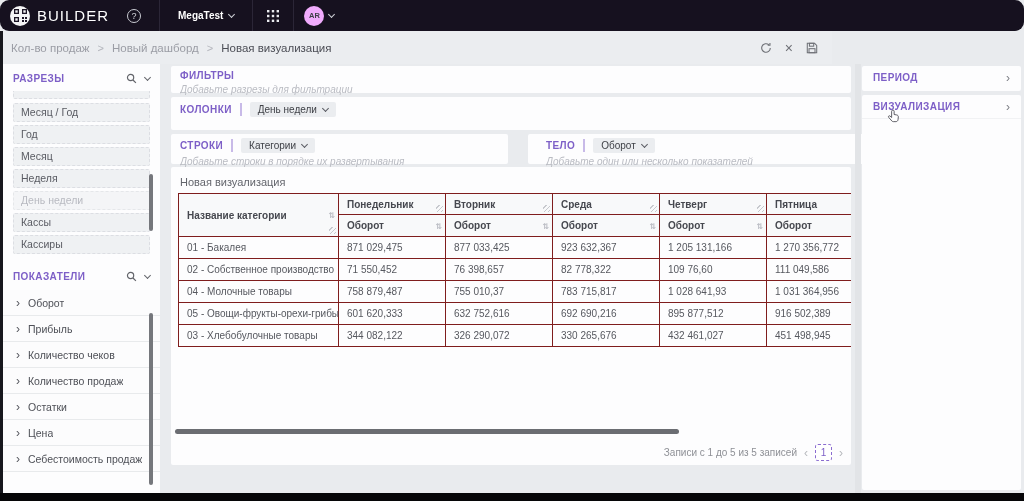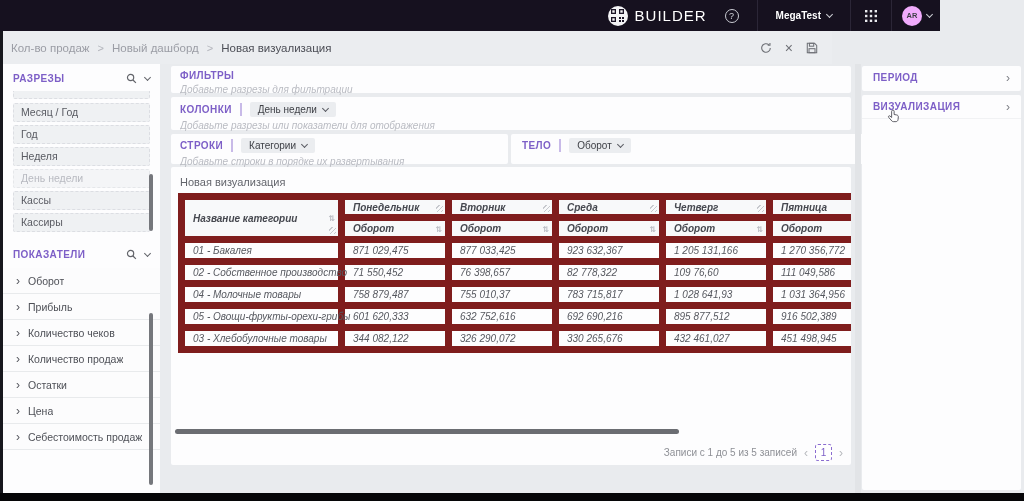--- a/index.html
+++ b/index.html
@@ -1,23 +1,23 @@
 <!DOCTYPE html>
 <html style="--accent: #7d5fc7; --topbar-bg: #16111f;"><head>
 <meta charset="utf-8">
 <style>
   * { margin:0; padding:0; box-sizing:border-box; }
   html,body { background:#dfe1e4; }
   body { font-family:"Liberation Sans","DejaVu Sans",sans-serif; }
   .screen { position:relative; width:1024px; height:501px; background:#e9ebee; overflow:hidden; }
 
   
-  .topbar { position:absolute; left:0; top:0; width:940px; height:31px;
+  .topbar { position:absolute; left:0; top:0; width:1024px; height:31px;
             background:var(--topbar-bg,#16111f); display:flex; align-items:center;
-            justify-content:flex-end; padding:0 0 0 10px; z-index:5; }
+            justify-content:flex-start; padding:0 0 0 10px; z-index:5;border-radius:9px; }
   .brand { display:flex; align-items:center; gap:7px; cursor:pointer; }
   .logo-circle { width:20px; height:20px; border-radius:50%; background:#f4f4f6;
                  display:flex; align-items:center; justify-content:center; }
   .logo-text { color:#ffffff; font-size:15px; letter-spacing:1px; font-weight:400; }
   .topbar-right { display:flex; align-items:center; height:31px; }
   .tb-sep { width:1px; height:31px; background:#2b2637; }
   .help-btn { width:14px; height:14px; border:1px solid #c9cbd2; border-radius:50%;
               color:#d4d6dc; font-size:9px; line-height:12px; text-align:center;
               margin:0 18px; cursor:pointer; }
   .ws-btn { display:flex; align-items:center; gap:6px; padding:0 18px; height:31px;
@@ -66,35 +66,35 @@
   .vthumb { position:absolute; width:4px; border-radius:2px; background:#75777c; right:7px; }
   .thumb-dims { top:110px; height:57px; }
   .thumb-measures { top:249px; height:172px; }
 
   
   .main { position:absolute; left:166px; top:64px; width:690px; height:430px; }
   .card { position:absolute; background:#fdfdfe; border-radius:2px; }
   .filters-card { left:5px; top:2px; width:680px; height:27px; padding:4px 9px; }
   .columns-card { left:5px; top:33px; width:680px; height:33px; padding:5px 9px; }
   .rows-card    { left:5px; top:70px; width:337px; height:30px; padding:4px 9px; }
-  .body-card    { left:345px; top:70px; width:396px; height:30px; padding:4px 11px; }
+  .body-card    { left:362px; top:70px; width:396px; height:30px; padding:4px 18px; }
   .zone-title { font-size:10px; font-weight:bold; letter-spacing:.4px; color:var(--accent,#7d5fc7); }
   .zone-row { display:flex; align-items:center; gap:8px; }
   .zone-vline { width:2px; height:13px; background:#c8bae8; }
   .zone-hint { font-style:italic; font-size:10px; color:#b9bbc2; margin-top:3px; white-space:nowrap; overflow:hidden; }
   .chip { display:inline-flex; align-items:center; gap:6px; background:#ebedf0; border-radius:2px;
           padding:2px 8px; font-size:10px; color:#3f4147; cursor:pointer; }
   .chip .chev-dn { border-color:#5a5c63; }
 
   
   .viz-card { left:5px; top:103px; width:680px; height:298px; }
   .viz-title { font-size:11px; color:#63656c; padding:9px 9px 5px 9px; }
   .table-wrap { margin-left:7px; width:673px; overflow:hidden; }
   table.pivot { border-collapse:collapse; table-layout:fixed; width:695px; }
-  .pivot th, .pivot td { border:7px solid #7f1d1d; font-size:10px; vertical-align:middle;font-style:italic; }
+  .pivot th, .pivot td { border:1px solid #7f1d1d; font-size:10px; vertical-align:middle; }
   .pivot thead th { background:#f8f9fa; color:#46484f; font-weight:bold; text-align:left;
                     position:relative; padding:0 14px 0 8px; height:21px; cursor:pointer; }
   .pivot thead tr.hrow2 th { height:22px; }
   .col-cat { width:160px; }
   .col-day { width:107px; }
   .sort-ic { position:absolute; right:3px; top:50%; transform:translateY(-50%);
              font-family:"DejaVu Sans",sans-serif; font-size:8px; color:#b9bbc2; }
   .grip { position:absolute; right:2px; bottom:2px; width:7px; height:7px; cursor:nwse-resize;
           background:repeating-linear-gradient(135deg, transparent 0 2px, #c7c9ce 2px 3px); }
   .pivot td { color:#56585f; padding:0 8px; height:22px; background:#fdfdfe; white-space:nowrap; }
@@ -216,20 +216,21 @@
         <span class="chev-dn"></span>
       </span>
     </div>
     <div class="dim-list">
       <div class="partial-chip"></div>
 
         <div class="dim-chip">Месяц / Год</div>
 
         <div class="dim-chip">Год</div>
 
+        <div class="dim-chip">Месяц</div>
 
         <div class="dim-chip">Неделя</div>
 
         <div class="dim-chip disabled">День недели</div>
 
 
         <div class="dim-chip">Кассы</div>
 
         <div class="dim-chip">Кассиры</div>
       </div>
@@ -295,21 +296,20 @@
 
     <section class="card columns-card">
       <div class="zone-row">
         <span class="zone-title">КОЛОНКИ</span>
         <span class="zone-vline"></span>
         <span class="chip">
           <span>День недели</span>
           <span class="chev-dn"></span>
         </span>
       </div>
-      <div class="zone-hint">Добавьте разрезы или показатели для отображения</div>
     </section>
 
     <section class="card rows-card">
       <div class="zone-row">
         <span class="zone-title">СТРОКИ</span>
         <span class="zone-vline"></span>
         <span class="chip">
           <span>Категории</span>
           <span class="chev-dn"></span>
         </span>
@@ -319,20 +319,21 @@
 
     <section class="card body-card">
       <div class="zone-row">
         <span class="zone-title">ТЕЛО</span>
         <span class="zone-vline"></span>
         <span class="chip">
           <span>Оборот</span>
           <span class="chev-dn"></span>
         </span>
       </div>
+      <div class="zone-hint">Добавьте один или несколько показателей</div>
     </section>
 
     <section class="card viz-card" style="position:absolute;">
       <div class="viz-title">Новая визуализация</div>
       <div class="table-wrap">
         <table class="pivot">
           <colgroup>
             <col class="col-cat">
               <col class="col-day">
               <col class="col-day">

